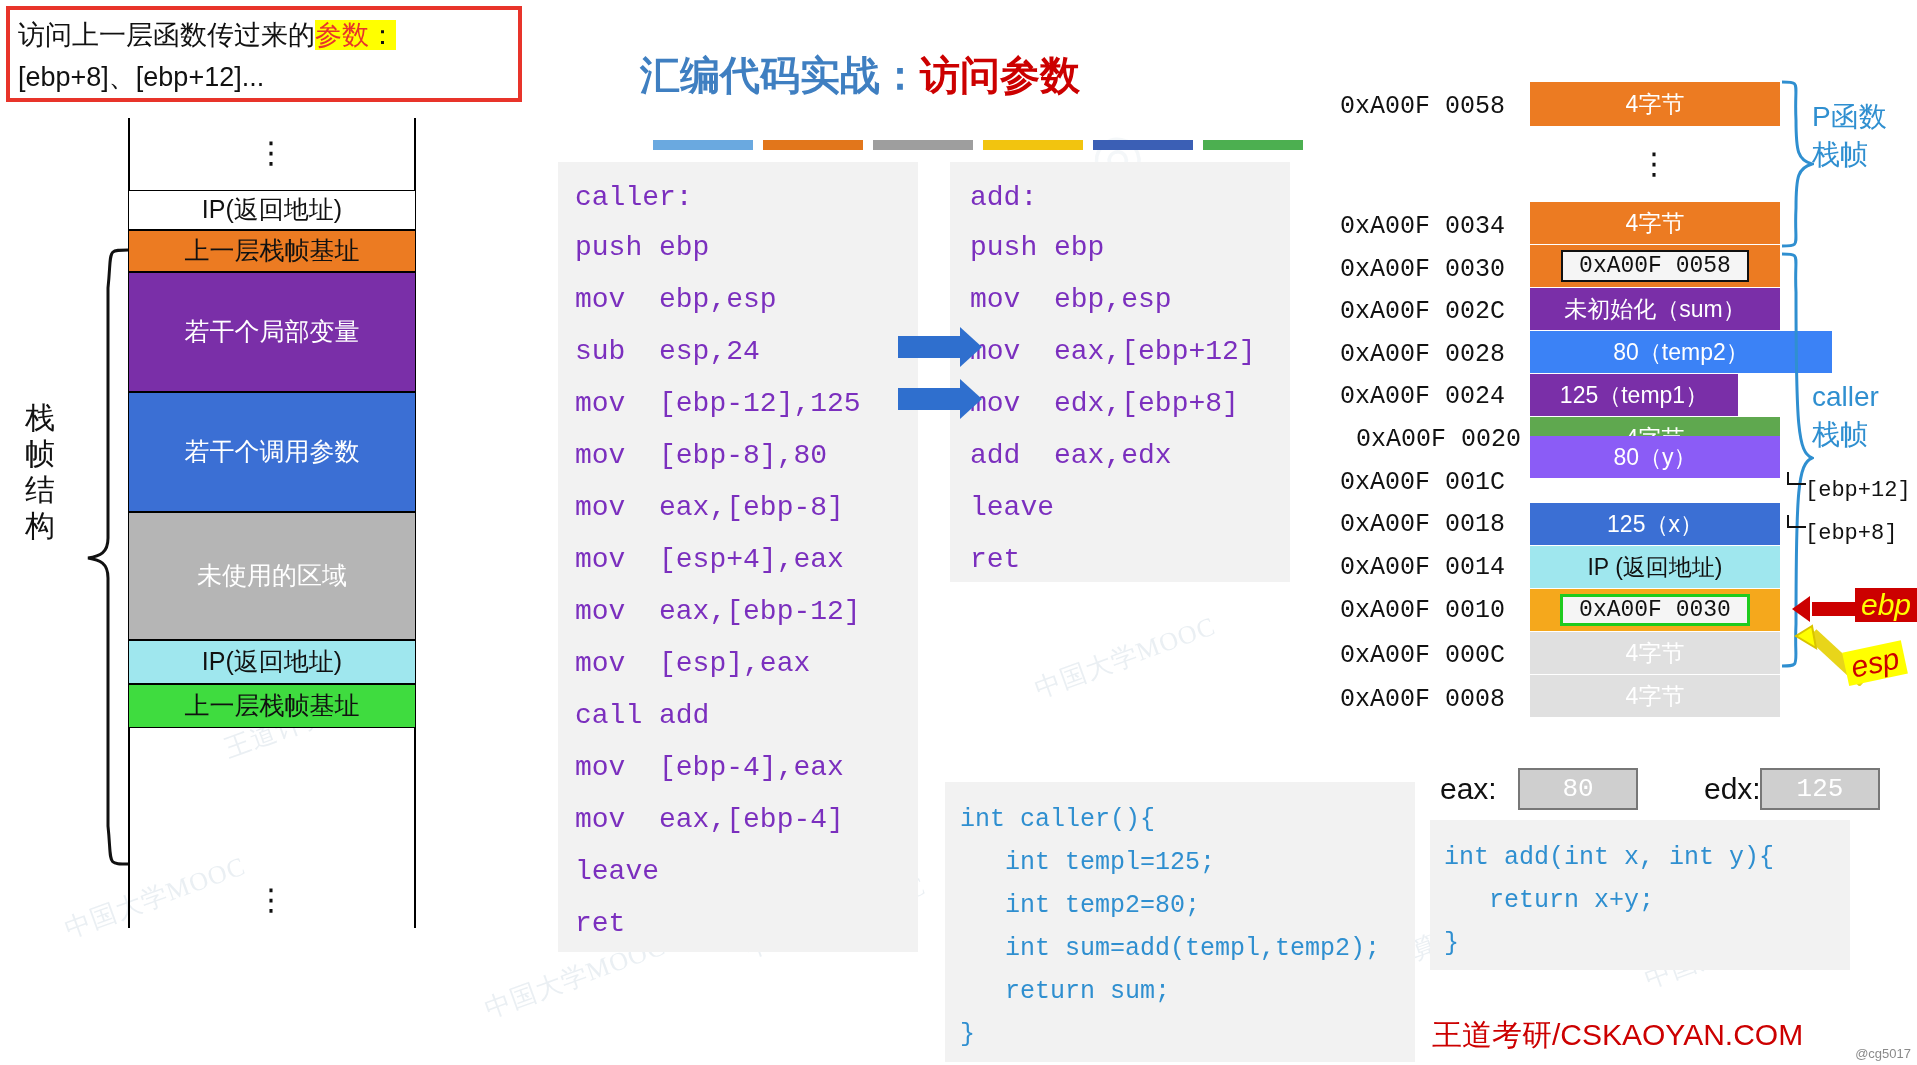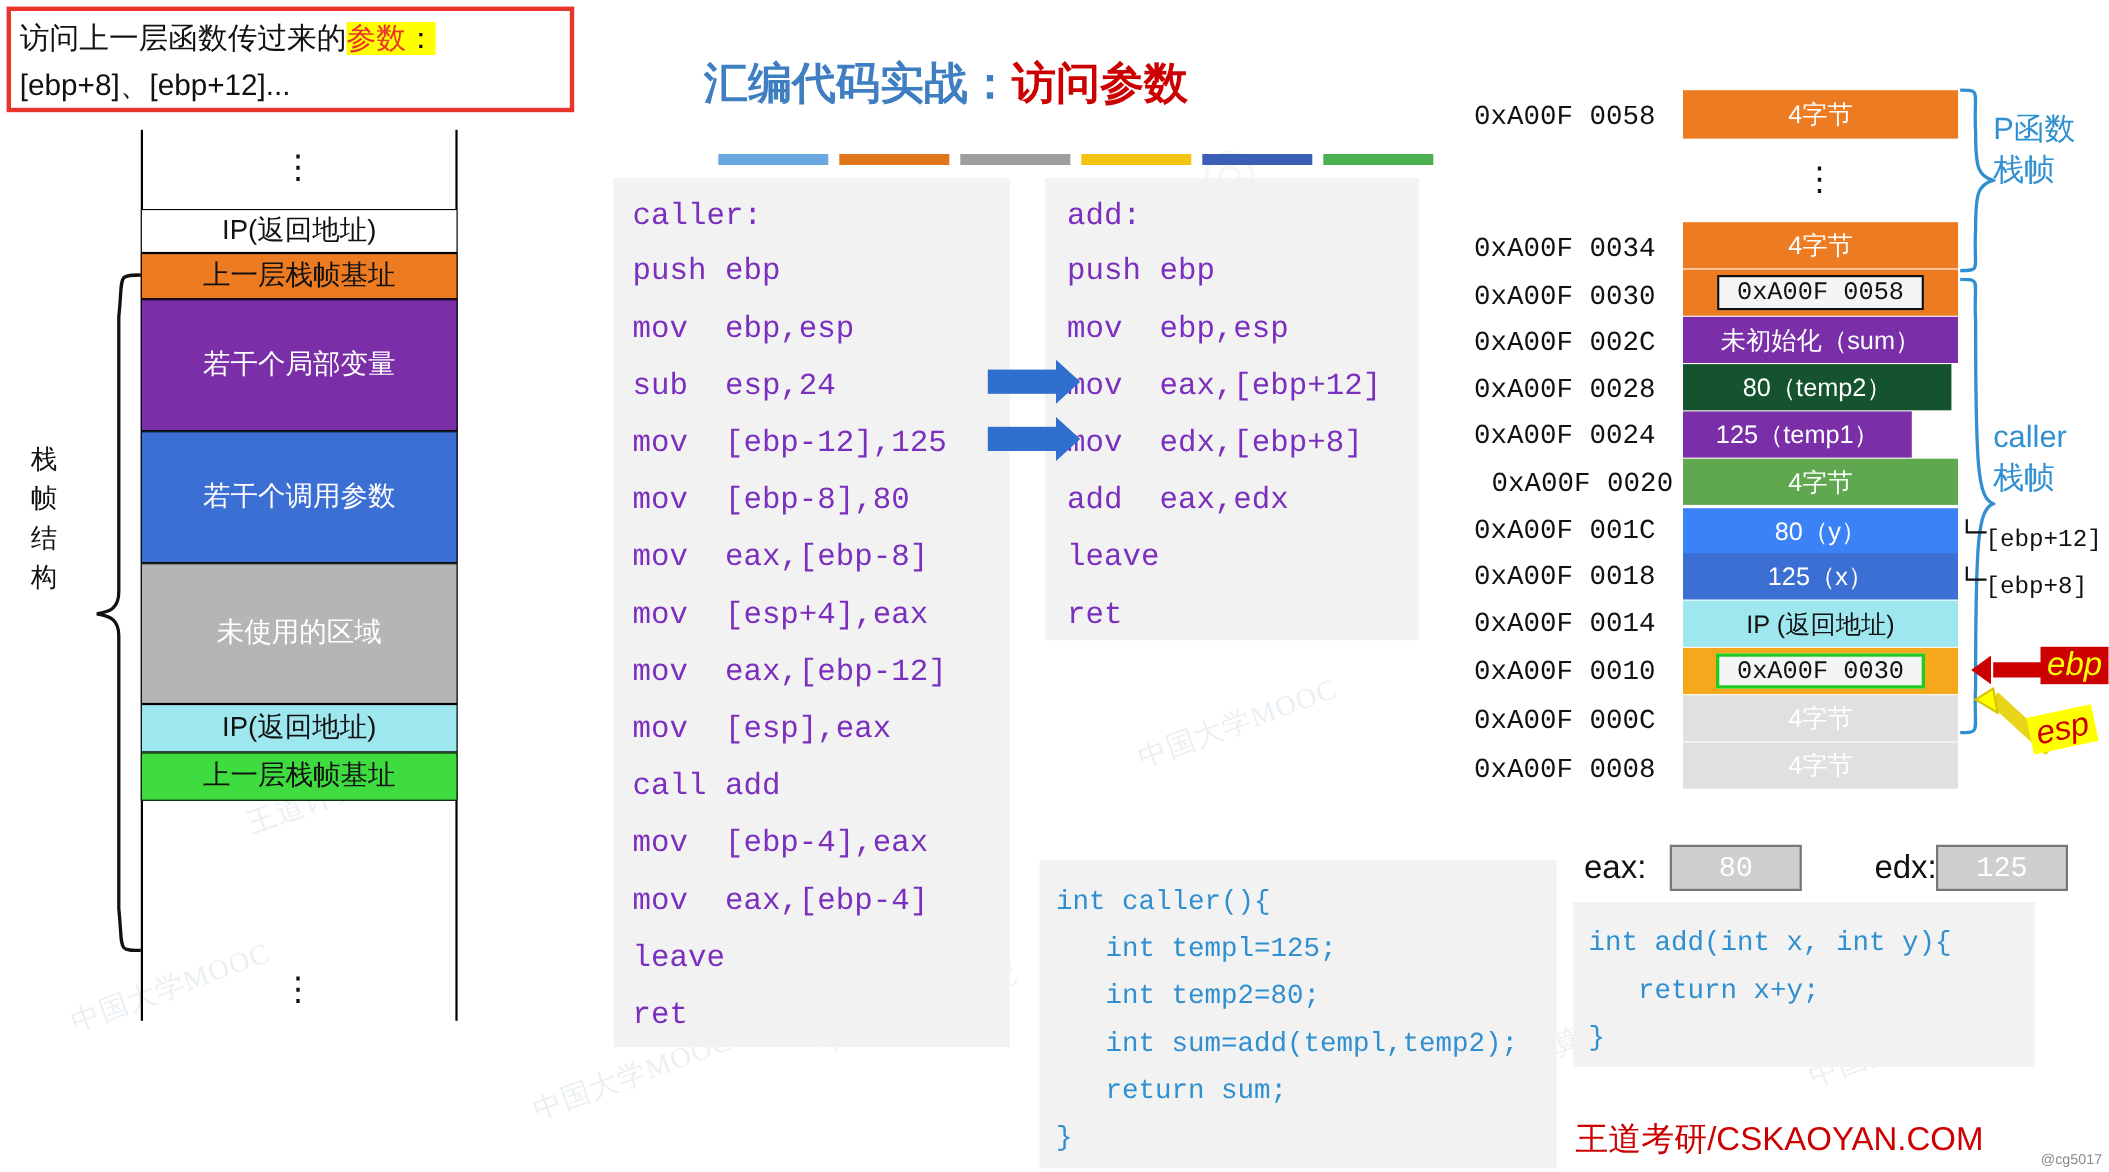--- a/index.html
+++ b/index.html
@@ -24,21 +24,21 @@
   }
   #note .l1,#note .l2{font-size:27px;color:#111;line-height:42px;white-space:nowrap;}
   .hl-yellow{background:#ffff00;}
   .red{color:#e8342a;}
   
   #stack{position:absolute;left:96px;top:118px;width:310px;}
   .srow{box-sizing:border-box;border:1px solid #000;text-align:center;
         font-size:25px;color:#111;line-height:1.1;display:flex;align-items:center;justify-content:center;}
   .vline{position:absolute;border-left:2px solid #000;}
   .dots{font-size:30px;color:#111;text-align:center;letter-spacing:2px;}
-  #leftlabel{position:absolute;left:20px;top:400px;width:40px;font-size:24px;color:#111;
+  #leftlabel{position:absolute;left:20px;top:400px;width:40px;font-size:30px;color:#111;
              text-align:center;line-height:36px;}
   
   #title{position:absolute;left:640px;top:48px;font-size:40px;font-weight:bold;color:#3f7fc1;white-space:nowrap;}
   #title .t2{color:#cc0000;}
   .colorbar{position:absolute;top:140px;height:10px;}
   
   .codepanel{position:absolute;background:#f2f2f2;}
   .code{font-family:"Liberation Mono", monospace;font-size:28px;color:#7b2fbe;white-space:pre;line-height:52px;}
   
   .arrow{position:absolute;width:62px;height:22px;background:#2f6fce;}
@@ -138,24 +138,24 @@
 <div class="maddr" style="position:absolute;left:1340px;top:641px;">0xA00F 000C</div>
 <div class="maddr" style="position:absolute;left:1340px;top:685px;">0xA00F 0008</div>
 
 <div class="mcell" style="position:absolute;left:1530px;top:82px;width:250px;height:44px;background:#ec7b22;">4字节</div>
 <div class="dots" style="position:absolute;left:1530px;top:130px;width:250px;height:68px;line-height:68px;">⋮</div>
 <div class="mcell" style="position:absolute;left:1530px;top:202px;width:250px;height:42px;background:#ec7b22;">4字节</div>
 <div class="mcell" style="position:absolute;left:1530px;top:245px;width:250px;height:42px;background:#ec7b22;">
   <span style="display:inline-block;border:2px solid #111;background:#f5f5f5;color:#111;font-family:'Liberation Mono',monospace;font-size:23px;padding:1px 16px;">0xA00F 0058</span>
 </div>
 <div class="mcell" style="position:absolute;left:1530px;top:288px;width:250px;height:42px;background:#7a2fa8;">未初始化（sum）</div>
-<div class="mcell" style="position:absolute;left:1530px;top:331px;width:244px;height:42px;background:#14532d;">80（temp2）</div>
+<div class="mcell" style="position:absolute;left:1530px;top:331px;width:302px;height:42px;background:#3b82f6;">80（temp2）</div>
 <div class="mcell" style="position:absolute;left:1530px;top:374px;width:208px;height:42px;background:#7a2fa8;">125（temp1）</div>
 <div class="mcell" style="position:absolute;left:1530px;top:417px;width:250px;height:42px;background:#5fa84f;">4字节</div>
-<div class="mcell" style="position:absolute;left:1530px;top:462px;width:250px;height:42px;background:#3b82f6;">80（y）</div>
+<div class="mcell" style="position:absolute;left:1530px;top:436px;width:250px;height:42px;background:#8b5cf6;">80（y）</div>
 <div class="mcell" style="position:absolute;left:1530px;top:503px;width:250px;height:42px;background:#3b6fd4;">125（x）</div>
 <div class="mcell" style="position:absolute;left:1530px;top:546px;width:250px;height:42px;background:#9fe7ee;color:#111;">IP (返回地址)</div>
 <div class="mcell" style="position:absolute;left:1530px;top:589px;width:250px;height:42px;background:#f5a81c;">
   <span style="display:inline-block;border:3px solid #1ecb1e;background:#f5f5f5;color:#111;font-family:'Liberation Mono',monospace;font-size:23px;padding:0 16px;">0xA00F 0030</span>
 </div>
 <div class="mcell" style="position:absolute;left:1530px;top:632px;width:250px;height:42px;background:#e0e0e0;">4字节</div>
 <div class="mcell" style="position:absolute;left:1530px;top:675px;width:250px;height:42px;background:#e0e0e0;">4字节</div>
 
 <svg style="position:absolute;left:1780px;top:80px;" width="34" height="170">
   <path d="M2 2 C22 2, 14 2, 16 40 C16 72, 18 80, 32 84 C18 88, 16 96, 16 128 C14 166, 22 166, 2 166" fill="none" stroke="#2f8fd0" stroke-width="3"></path>

